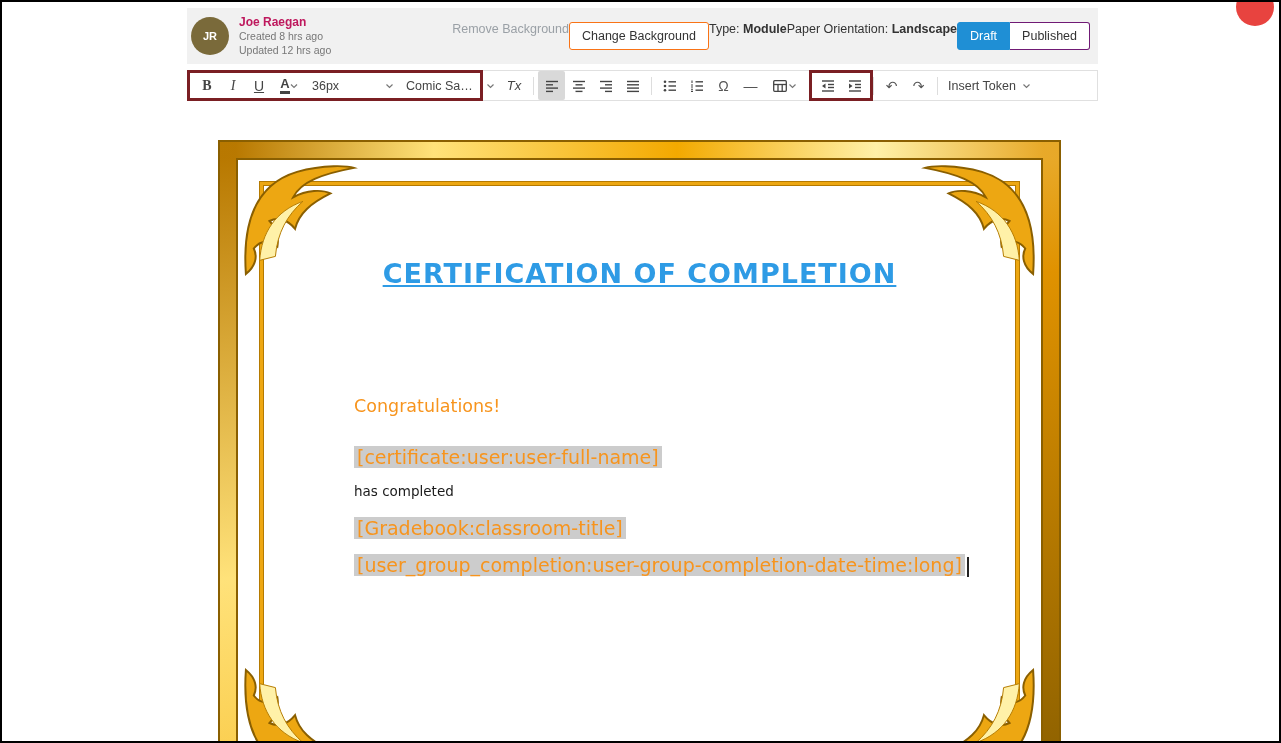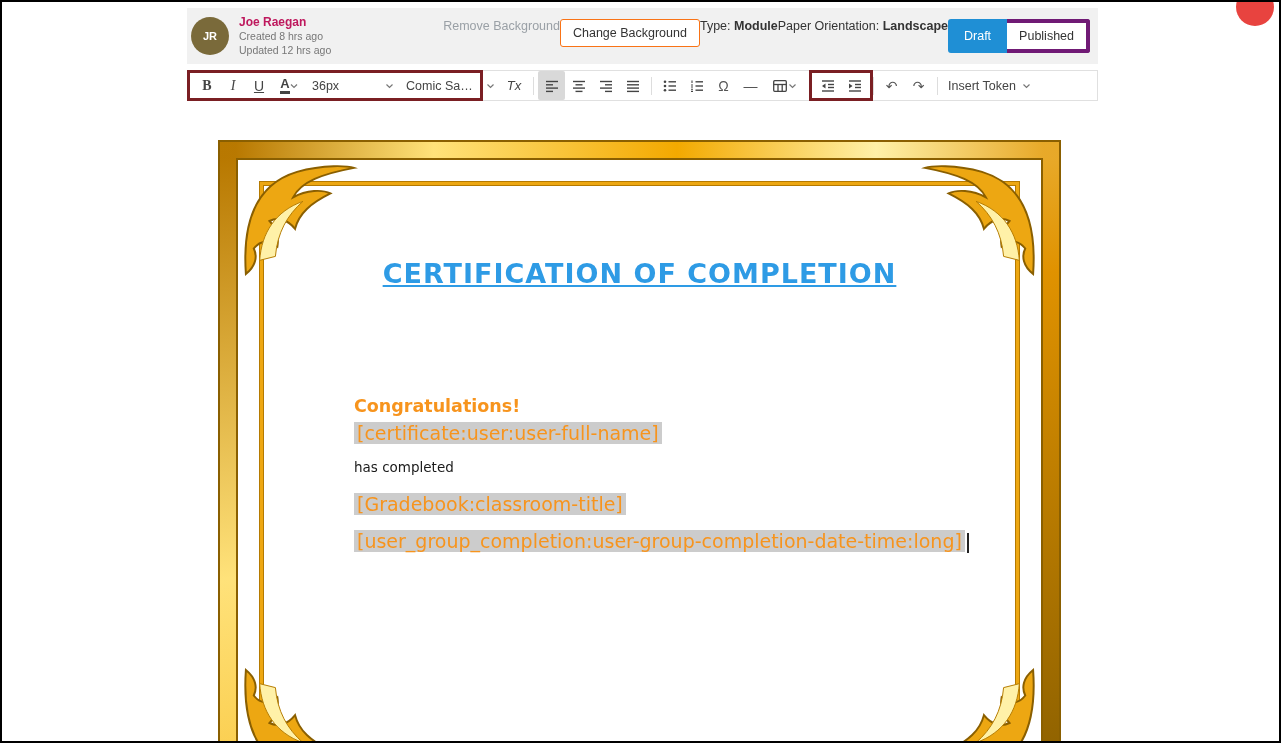--- a/index.html
+++ b/index.html
@@ -24,21 +24,21 @@
   .user-sub { font-size: 10.5px; color: #777; }
   .header-right { margin-left: auto; display: flex; align-items: flex-start; }
   .link-muted { color: #9aa0a6; font-size: 12.5px; white-space: nowrap; cursor: default; }
   .btn-outline {
     background: #fff; border: 1px solid #f97316; border-radius: 3px;
     font-size: 12.5px; color: #333; padding: 6px 12px; white-space: nowrap; cursor: pointer;
   }
   .kv { font-size: 12.5px; color: #333; white-space: nowrap; }
   .kv b { font-weight: bold; }
   .segmented { display: flex; }
-  .seg-btn { font-size: 12.5px; padding: 6px 12px; cursor: pointer; border: 4px solid #701a75; }
+  .seg-btn { font-size: 12.5px; padding: 6px 12px; cursor: pointer; border: 1px solid #701a75; }
   .seg-draft { background: #1f8fd5; color: #fff; border-color: #1f8fd5; border-radius: 3px 0 0 3px; }
   .seg-pub { background: #fff; color: #333; border-left: none; border-radius: 0 3px 3px 0; }
 
   
   .badge {
     position: absolute; left: 1234px; top: -14px; width: 38px; height: 38px;
     border-radius: 50%; background: #e8433f; z-index: 20;
   }
 
   
@@ -95,21 +95,21 @@
   .orn.tr { right: 4px; top: 4px; transform: scaleX(-1); }
   .orn.bl { left: 4px; bottom: 4px; transform: scaleY(-1); }
   .orn.br { right: 4px; bottom: 4px; transform: scale(-1,-1); }
 
   .cert-title {
     position: absolute; left: 0; right: 0; top: 100px; text-align: center;
     font-family: "DejaVu Sans", sans-serif; font-weight: bold;
     font-size: 27px; letter-spacing: 1px; color: #2e9be5; text-decoration: underline;
   }
   .cert-text { position: absolute; left: 118px; top: 238px; font-family: "DejaVu Sans", sans-serif; }
-  .line-greeting { color: #f7941d; font-weight: bold; font-size: 17.5px; margin-bottom: 6px; }
+  .line-greeting { color: #f7941d; font-weight: normal; font-size: 17.5px; margin-bottom: 30px; }
   .line-token { color: #f7941d; font-size: 19px; margin-bottom: 15px; }
   .line-token .tok { background: #cccccc; padding: 0 3px; }
   .line-plain { color: #1a1a1a; font-size: 13.5px; margin-bottom: 18px; }
   .caret { display: inline-block; width: 0; height: 20px; border-left: 2px solid #222; margin-left: 2px; vertical-align: middle; }
 </style>
 </head>
 <body>
 
 <div class="page">
 

